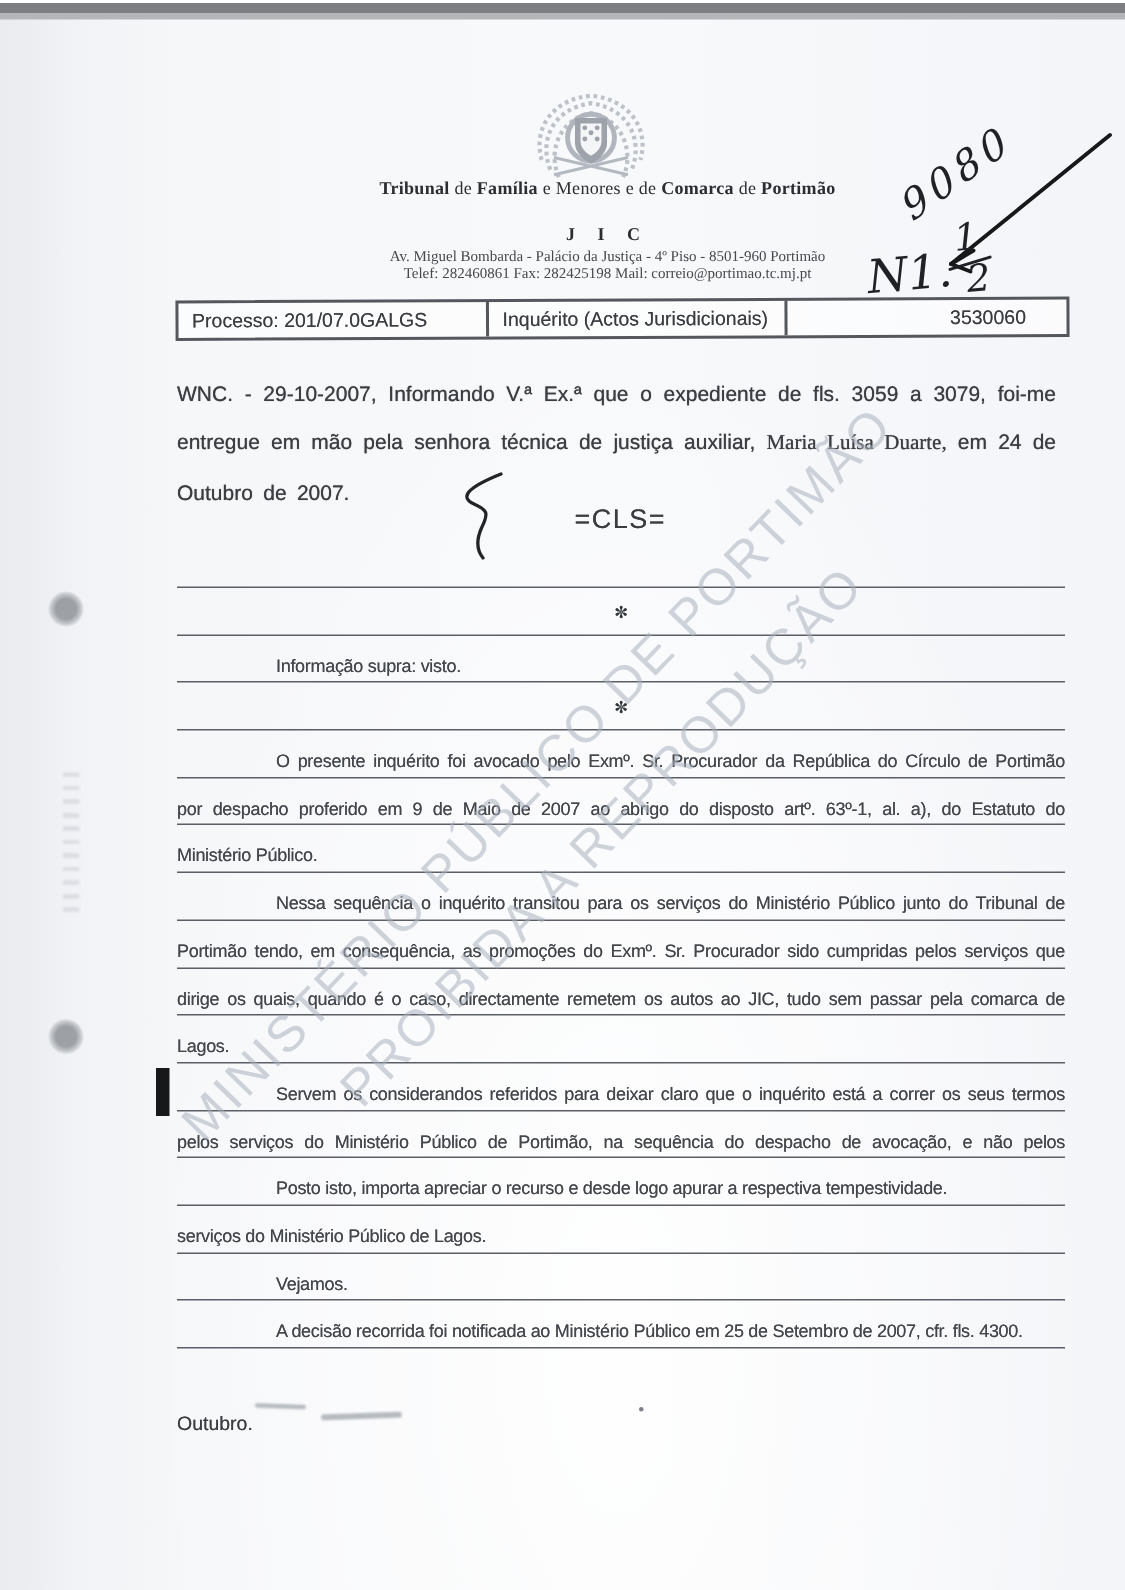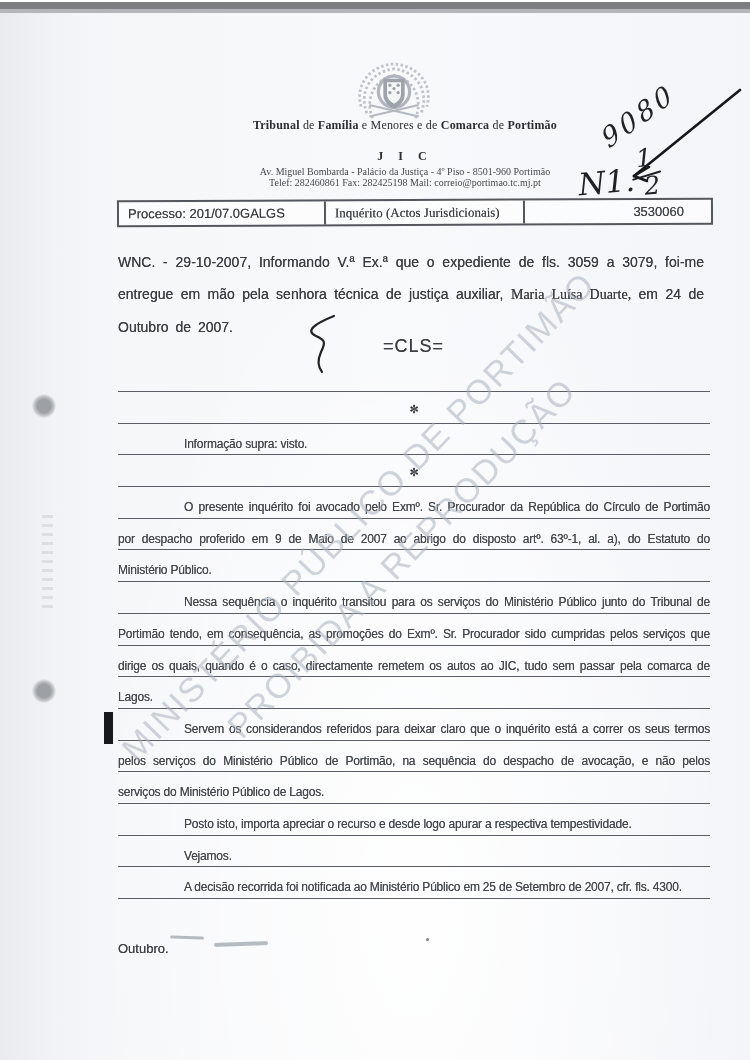--- a/index.html
+++ b/index.html
@@ -31,21 +31,21 @@
   .frac .n{position:absolute;top:-10px;left:3px;font-size:25px;}
   .frac .d{position:absolute;top:18px;left:9px;font-size:25px;}
   .frac .bar{position:absolute;left:-3px;top:21px;width:30px;height:2.4px;background:#1f2126;
     transform:rotate(-12deg);border-radius:2px;}
   
   .pbar{position:absolute;left:117px;top:199px;width:592px;height:23px;display:flex;
     border:2px solid #54575b;background:rgba(255,255,255,.6);transform:rotate(-.25deg);
     font-size:13px;color:#3a3c40;text-shadow:0 0 .4px rgba(50,52,56,.7);}
   .pbar .c{display:flex;align-items:center;padding:0 9px;box-sizing:border-box;}
   .pbar .c1{width:205px;}
-  .pbar .c2{width:199px;border-left:2px solid #54575b;font-family:Liberation Serif, serif;}
+  .pbar .c2{width:199px;border-left:2px solid #54575b;}
   .pbar .c3{width:170px;border-left:2px solid #54575b;justify-content:flex-end;}
   
   .intro{position:absolute;left:118px;top:246px;width:586px;font-size:14px;line-height:32px;
     text-align:justify;word-spacing:3px;color:#3b3d41;text-shadow:0 0 .5px rgba(45,47,51,.85);}
   .intro .serifname{font-family:"Liberation Serif", serif;}
   .squiggle{position:absolute;left:292px;top:312px;width:55px;height:62px;}
   .cls{position:absolute;left:383px;top:336px;font-size:18px;letter-spacing:1px;color:#3b3d41;
     text-shadow:0 0 .4px rgba(45,47,51,.8);}
   
   .ruled{position:absolute;left:118px;top:391px;width:592px;border-top:1.6px solid #5b5f65;
@@ -144,22 +144,22 @@
       <div class="row star">✼</div>
       <div class="row ind just">O presente inquérito foi avocado pelo Exmº. Sr. Procurador da República do Círculo de Portimão</div>
       <div class="row just">por despacho proferido em 9 de Maio de 2007 ao abrigo do disposto artº. 63º-1, al. a), do Estatuto do</div>
       <div class="row">Ministério Público.</div>
       <div class="row ind just">Nessa sequência o inquérito transitou para os serviços do Ministério Público junto do Tribunal de</div>
       <div class="row just">Portimão tendo, em consequência, as promoções do Exmº. Sr. Procurador sido cumpridas pelos serviços que</div>
       <div class="row just">dirige os quais, quando é o caso, directamente remetem os autos ao JIC, tudo sem passar pela comarca de</div>
       <div class="row">Lagos.</div>
       <div class="row ind just">Servem os considerandos referidos para deixar claro que o inquérito está a correr os seus termos</div>
       <div class="row just">pelos serviços do Ministério Público de Portimão, na sequência do despacho de avocação, e não pelos</div>
+      <div class="row ind">Posto isto, importa apreciar o recurso e desde logo apurar a respectiva tempestividade.</div>
       <div class="row">serviços do Ministério Público de Lagos.</div>
-      <div class="row ind">Posto isto, importa apreciar o recurso e desde logo apurar a respectiva tempestividade.</div>
       <div class="row ind">Vejamos.</div>
       <div class="row ind">A decisão recorrida foi notificada ao Ministério Público em 25 de Setembro de 2007, cfr. fls. 4300.</div>
     </div>
 
   <div class="closing">Outubro.</div>
 
   <div class="wm">
     <div class="wm-inner">
       <div>MINISTÉRIO PÚBLICO DE PORTIMÃO</div>
       <div>PROIBIDA A REPRODUÇÃO</div>

